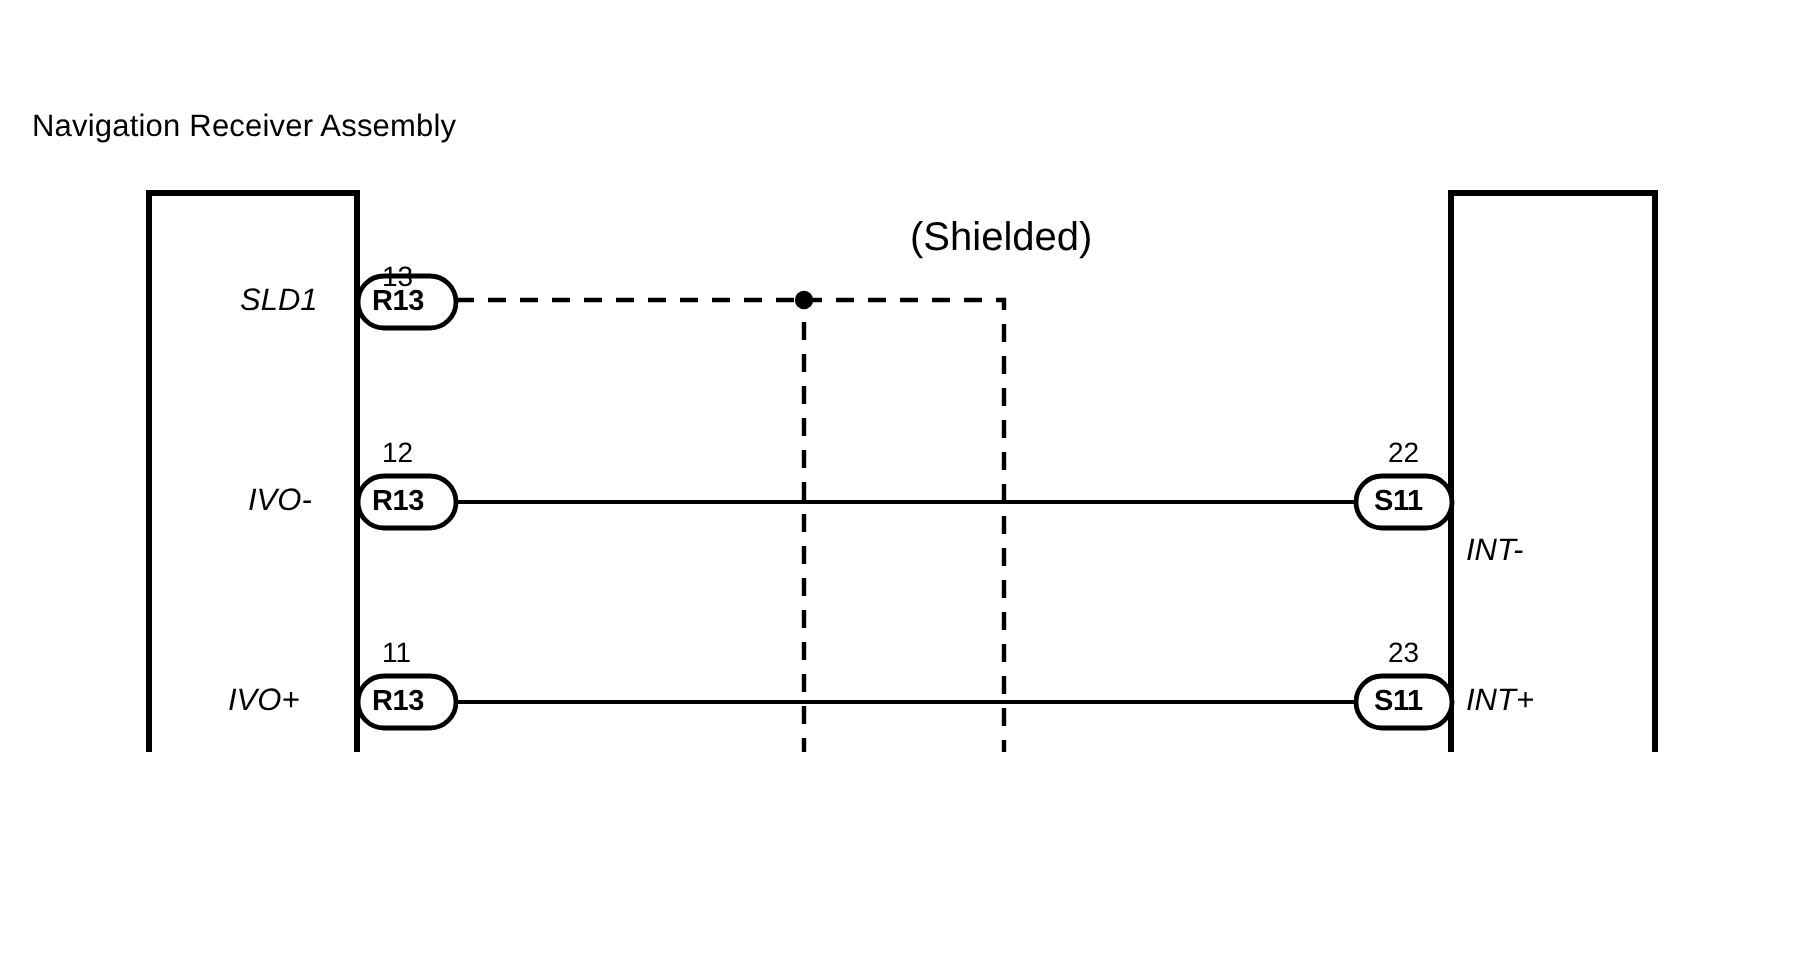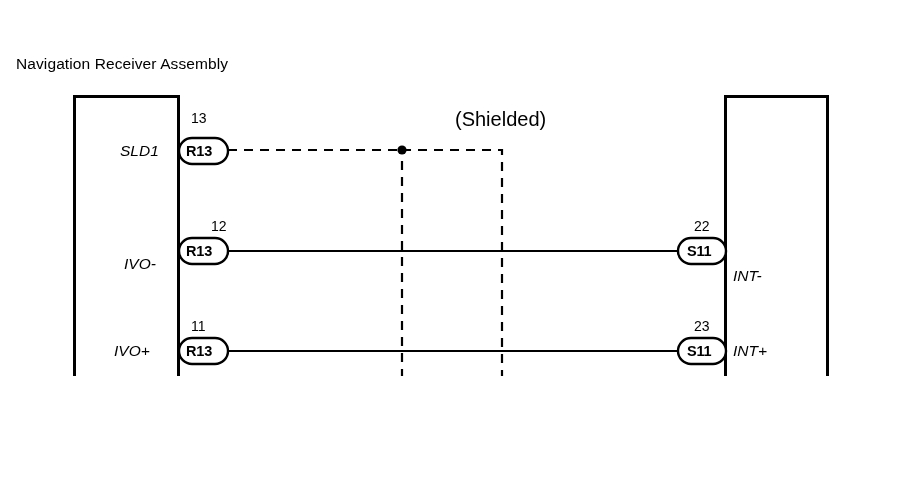--- a/index.html
+++ b/index.html
@@ -82,25 +82,25 @@
     <rect x="678" y="238" width="48" height="26" rx="13" ry="13" fill="#ffffff" stroke="#000000" stroke-width="2.4"></rect>
     <rect x="678" y="338" width="48" height="26" rx="13" ry="13" fill="#ffffff" stroke="#000000" stroke-width="2.4"></rect>
   </svg>
 
   <div class="txt header-label" style="left:16px; top:56px;">Navigation Receiver Assembly</div>
 
 
   <div class="txt shield-label" style="left:412px; top:109px;">(Shielded)</div>
 
   <div class="txt signal-label" style="left:120px; top:143px;">SLD1</div>
-  <div class="txt pin-number" style="left:191px; top:111px;">13</div>
+  <div class="txt pin-number" style="left:191px; top:131px;">13</div>
   <div class="txt conn-code" style="left:186px; top:144px;">R13</div>
 
-  <div class="txt signal-label" style="left:124px; top:256px;">IVO-</div>
-  <div class="txt pin-number" style="left:191px; top:219px;margin-left:20px;">12</div>
+  <div class="txt signal-label" style="left:124px; top:243px;">IVO-</div>
+  <div class="txt pin-number" style="left:191px; top:219px;">12</div>
   <div class="txt conn-code" style="left:186px; top:244px;">R13</div>
 
   <div class="txt signal-label" style="left:114px; top:343px;">IVO+</div>
   <div class="txt pin-number" style="left:191px; top:319px;">11</div>
   <div class="txt conn-code" style="left:186px; top:344px;">R13</div>
 
   <div class="txt pin-number" style="left:694px; top:219px;">22</div>
   <div class="txt conn-code" style="left:687px; top:244px;">S11</div>
   <div class="txt signal-label" style="left:733px; top:243px;margin-top:25px;">INT-</div>
 

